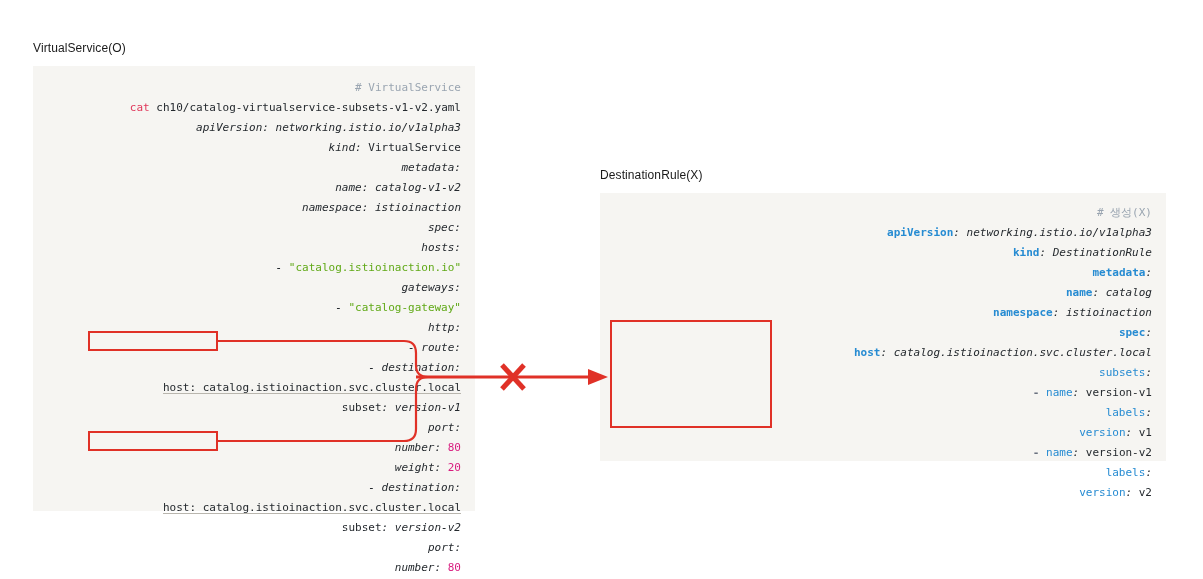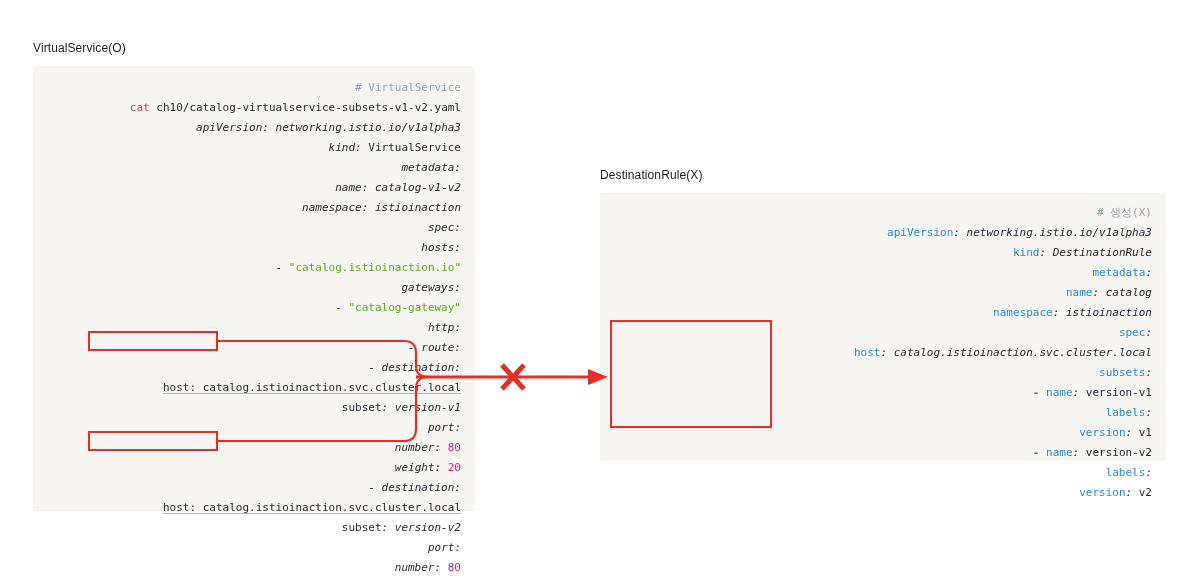--- a/index.html
+++ b/index.html
@@ -37,21 +37,21 @@
   }
 
   .code-line { white-space: pre; height: 20px; }
 
   
   .tok-comment   { color: #9aa5b1; }
   .tok-cmd       { color: #e0385b; }
   .tok-bold      { font-weight: normal; color: #24292e; }
   .tok-str       { color: #60a917; }
   .tok-num       { color: #d81b7e; }
-  .tok-key-blue  { color: #268bd2; }
+  .tok-key-blue  { color: #268bd2; font-weight: bold; }
   .tok-plain     { color: #24292e; font-style: italic; }
   .tok-underline { text-decoration: underline; text-decoration-color: #b9b6ae; text-underline-offset: 2px; }
   .tok-bold-blue { color: #268bd2; font-weight: normal; }
   .tok-bold-dark { color: #24292e; font-weight: normal; }
   .tok-dash-grey { color: #6b7280; font-weight: bold; }
 
   
   .hl-box {
     position: absolute;
     border: 2px solid #e03127;

